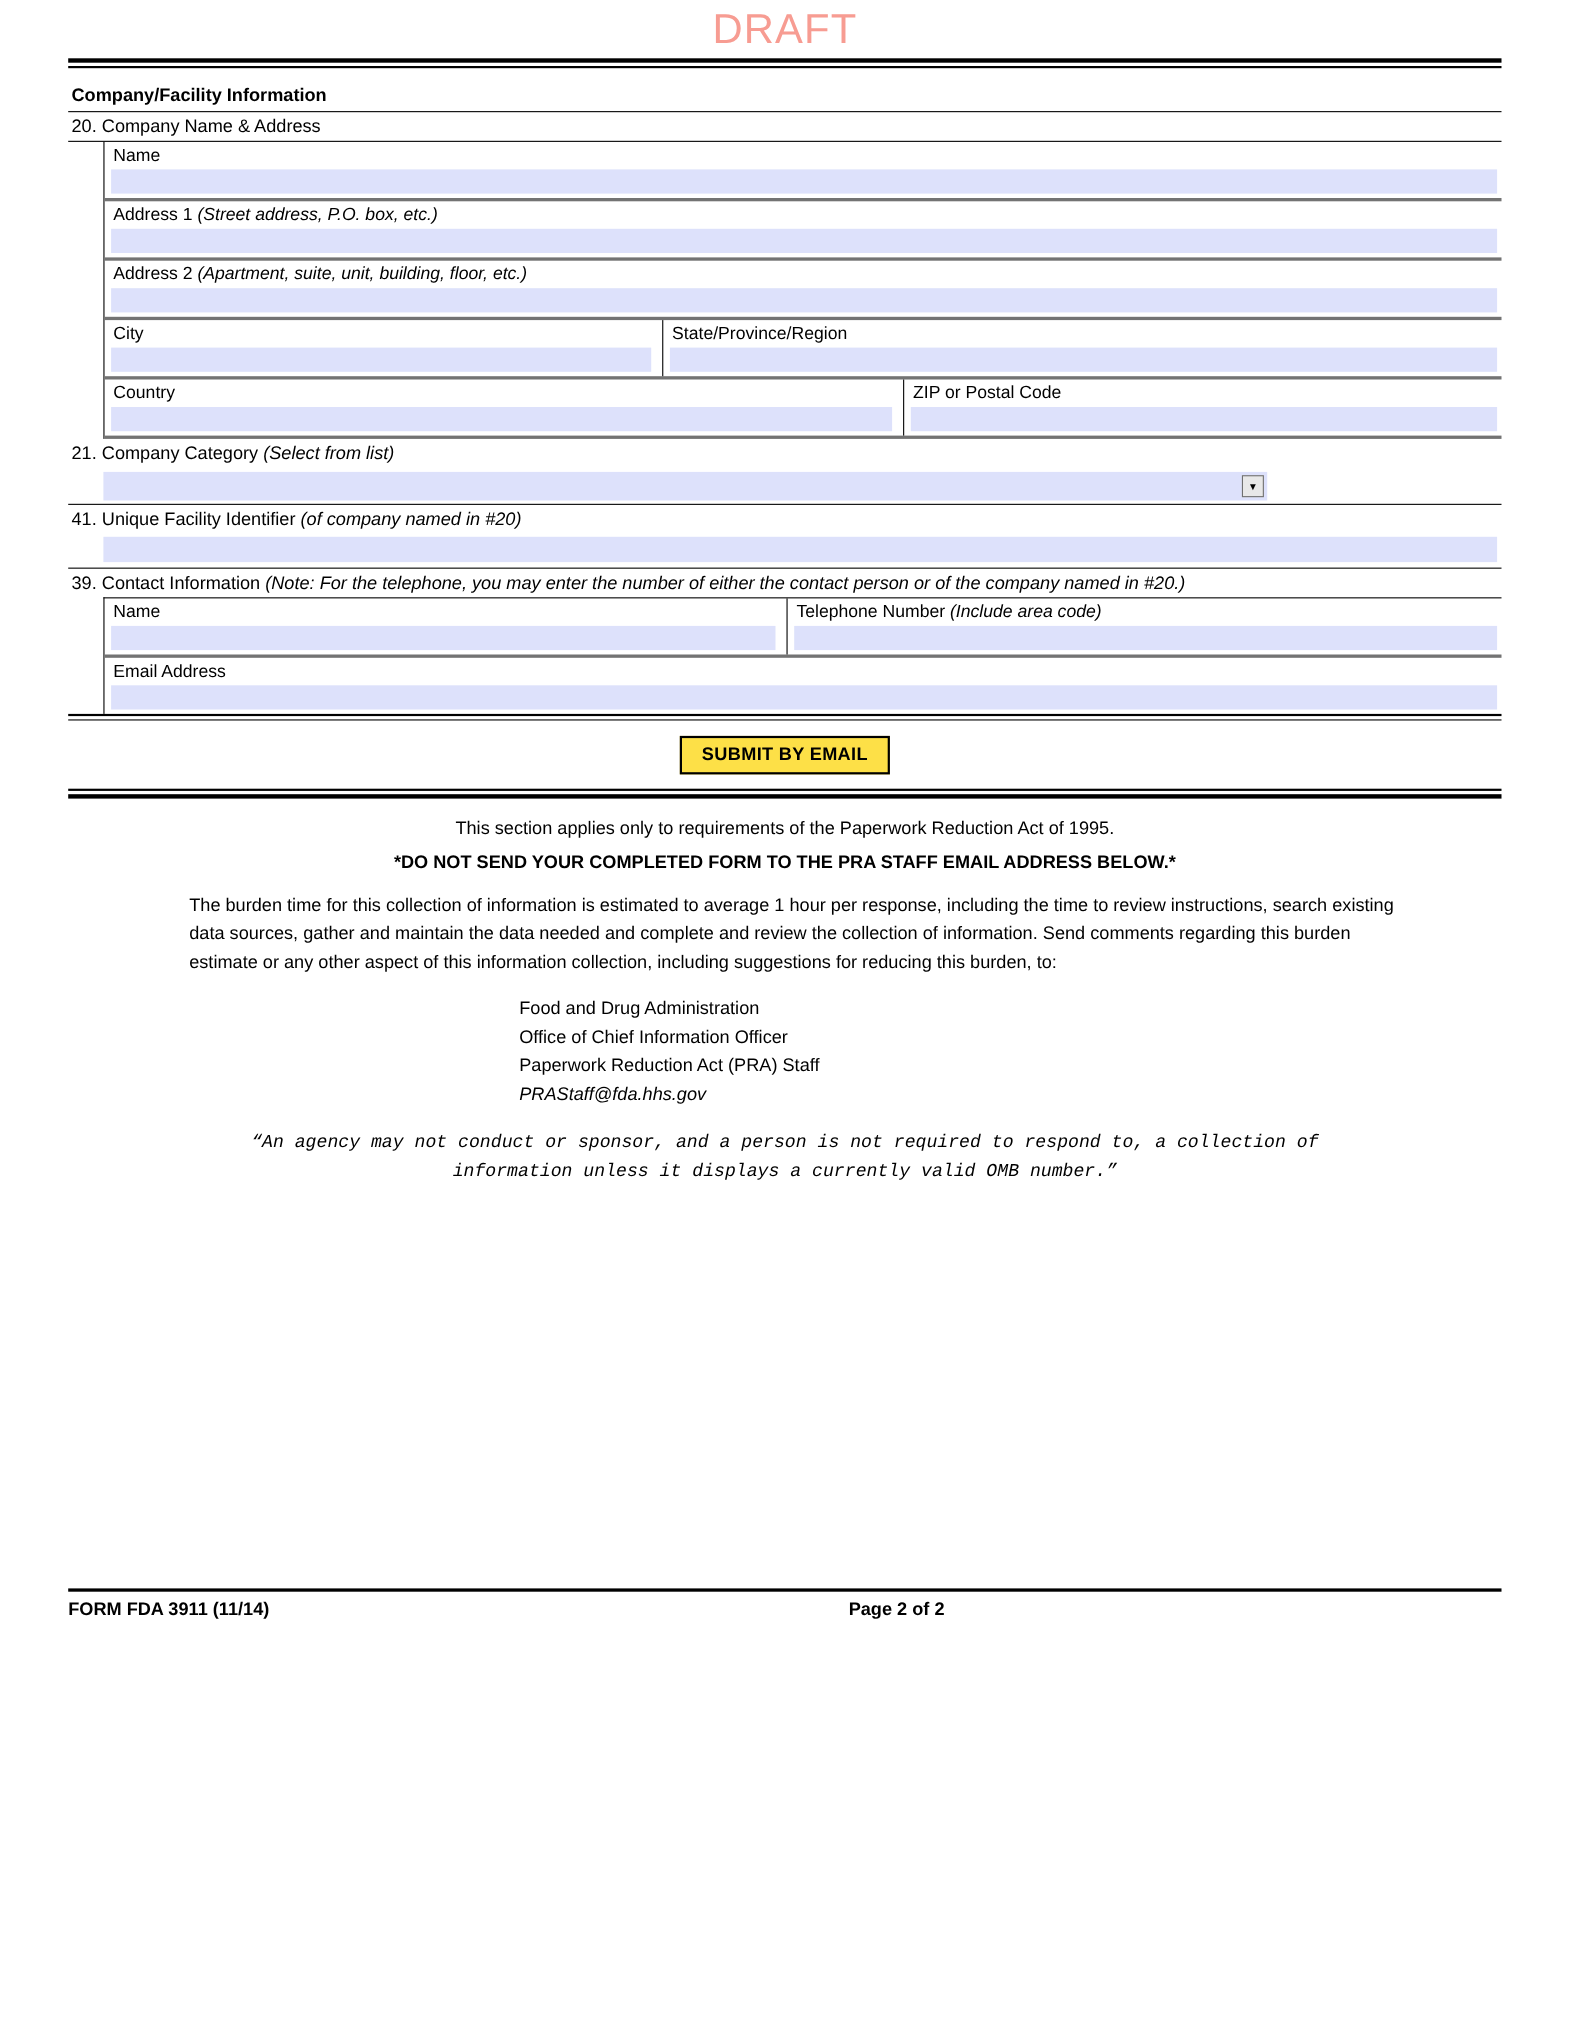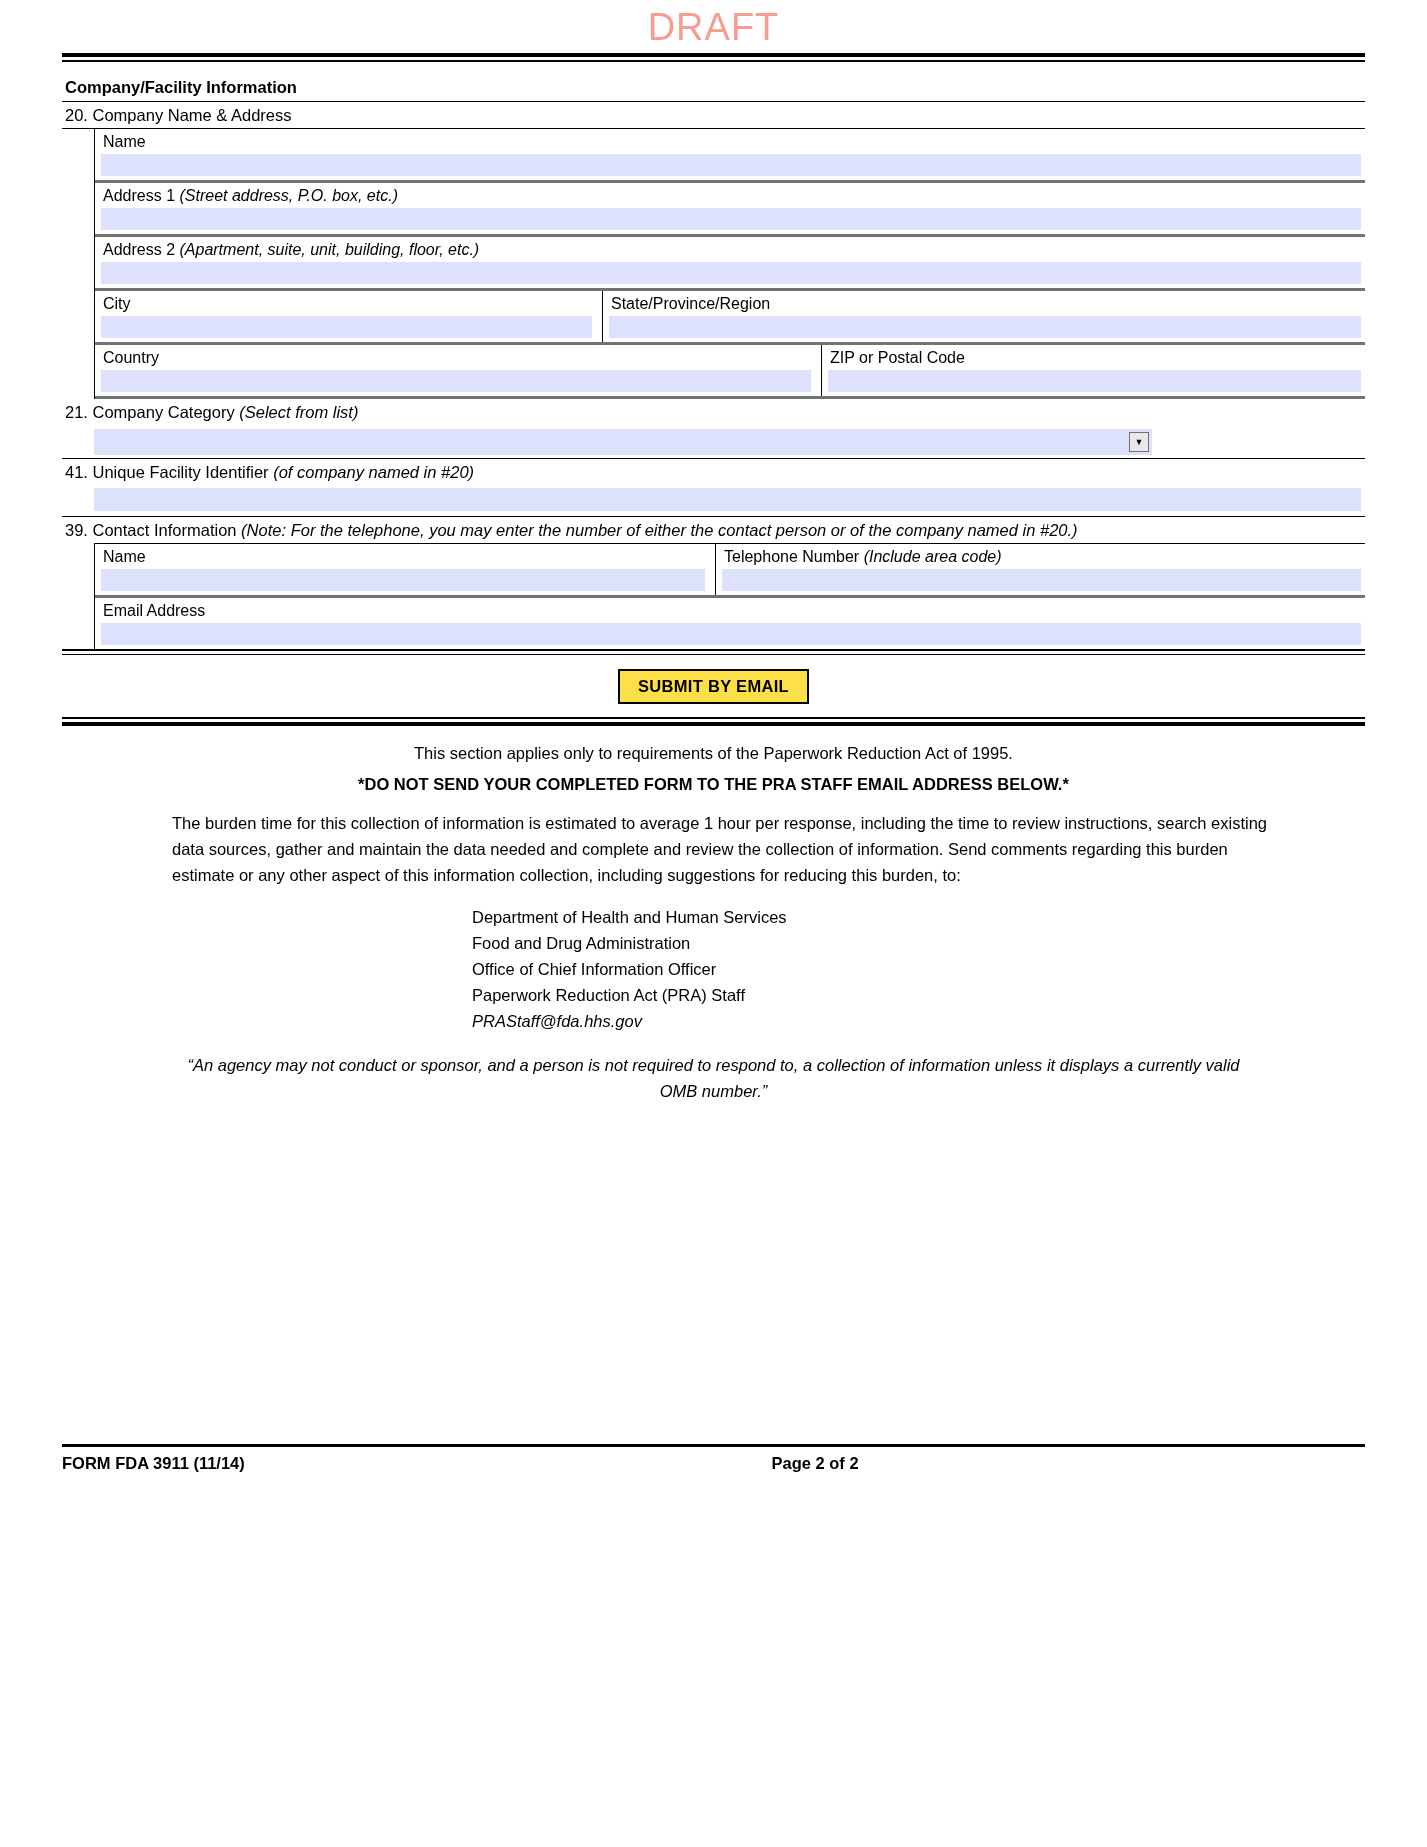--- a/index.html
+++ b/index.html
@@ -153,20 +153,21 @@
   }
   .pra-addr .em {
     font-style: italic;
   }
   .pra-quote {
     font-style: italic;
     font-size: 16.5px;
     line-height: 26px;
     text-align: center;
     margin: 18px 120px 0 120px;
+    font-family: Liberation Mono, monospace;
   }
   .footer {
     position: absolute;
     left: 62px;
     right: 62px;
     bottom: 48px;
   }
   .footer-rule {
     border-top: 3px solid #000;
   }
@@ -288,21 +289,20 @@
 
     <div class="rule-med"></div>
     <div class="gap-sm"></div>
     <div class="rule-heavy"></div>
 
     <div class="pra-center">This section applies only to requirements of the Paperwork Reduction Act of 1995.</div>
     <div class="pra-bold">*DO NOT SEND YOUR COMPLETED FORM TO THE PRA STAFF EMAIL ADDRESS BELOW.*</div>
     <div class="pra-body">The burden time for this collection of information is estimated to average 1 hour per response, including the time to review instructions, search existing data sources, gather and maintain the data needed and complete and review the collection of information. Send comments regarding this burden estimate or any other aspect of this information collection, including suggestions for reducing this burden, to:</div>
 
     <div class="pra-addr">
-      <div>Department of Health and Human Services</div>
       <div>Food and Drug Administration</div>
       <div>Office of Chief Information Officer</div>
       <div>Paperwork Reduction Act (PRA) Staff</div>
       <div class="em">PRAStaff@fda.hhs.gov</div>
     </div>
 
     <div class="pra-quote">“An agency may not conduct or sponsor, and a person is not required to respond to, a collection of information unless it displays a currently valid OMB number.”</div>
 
   </div>
 

